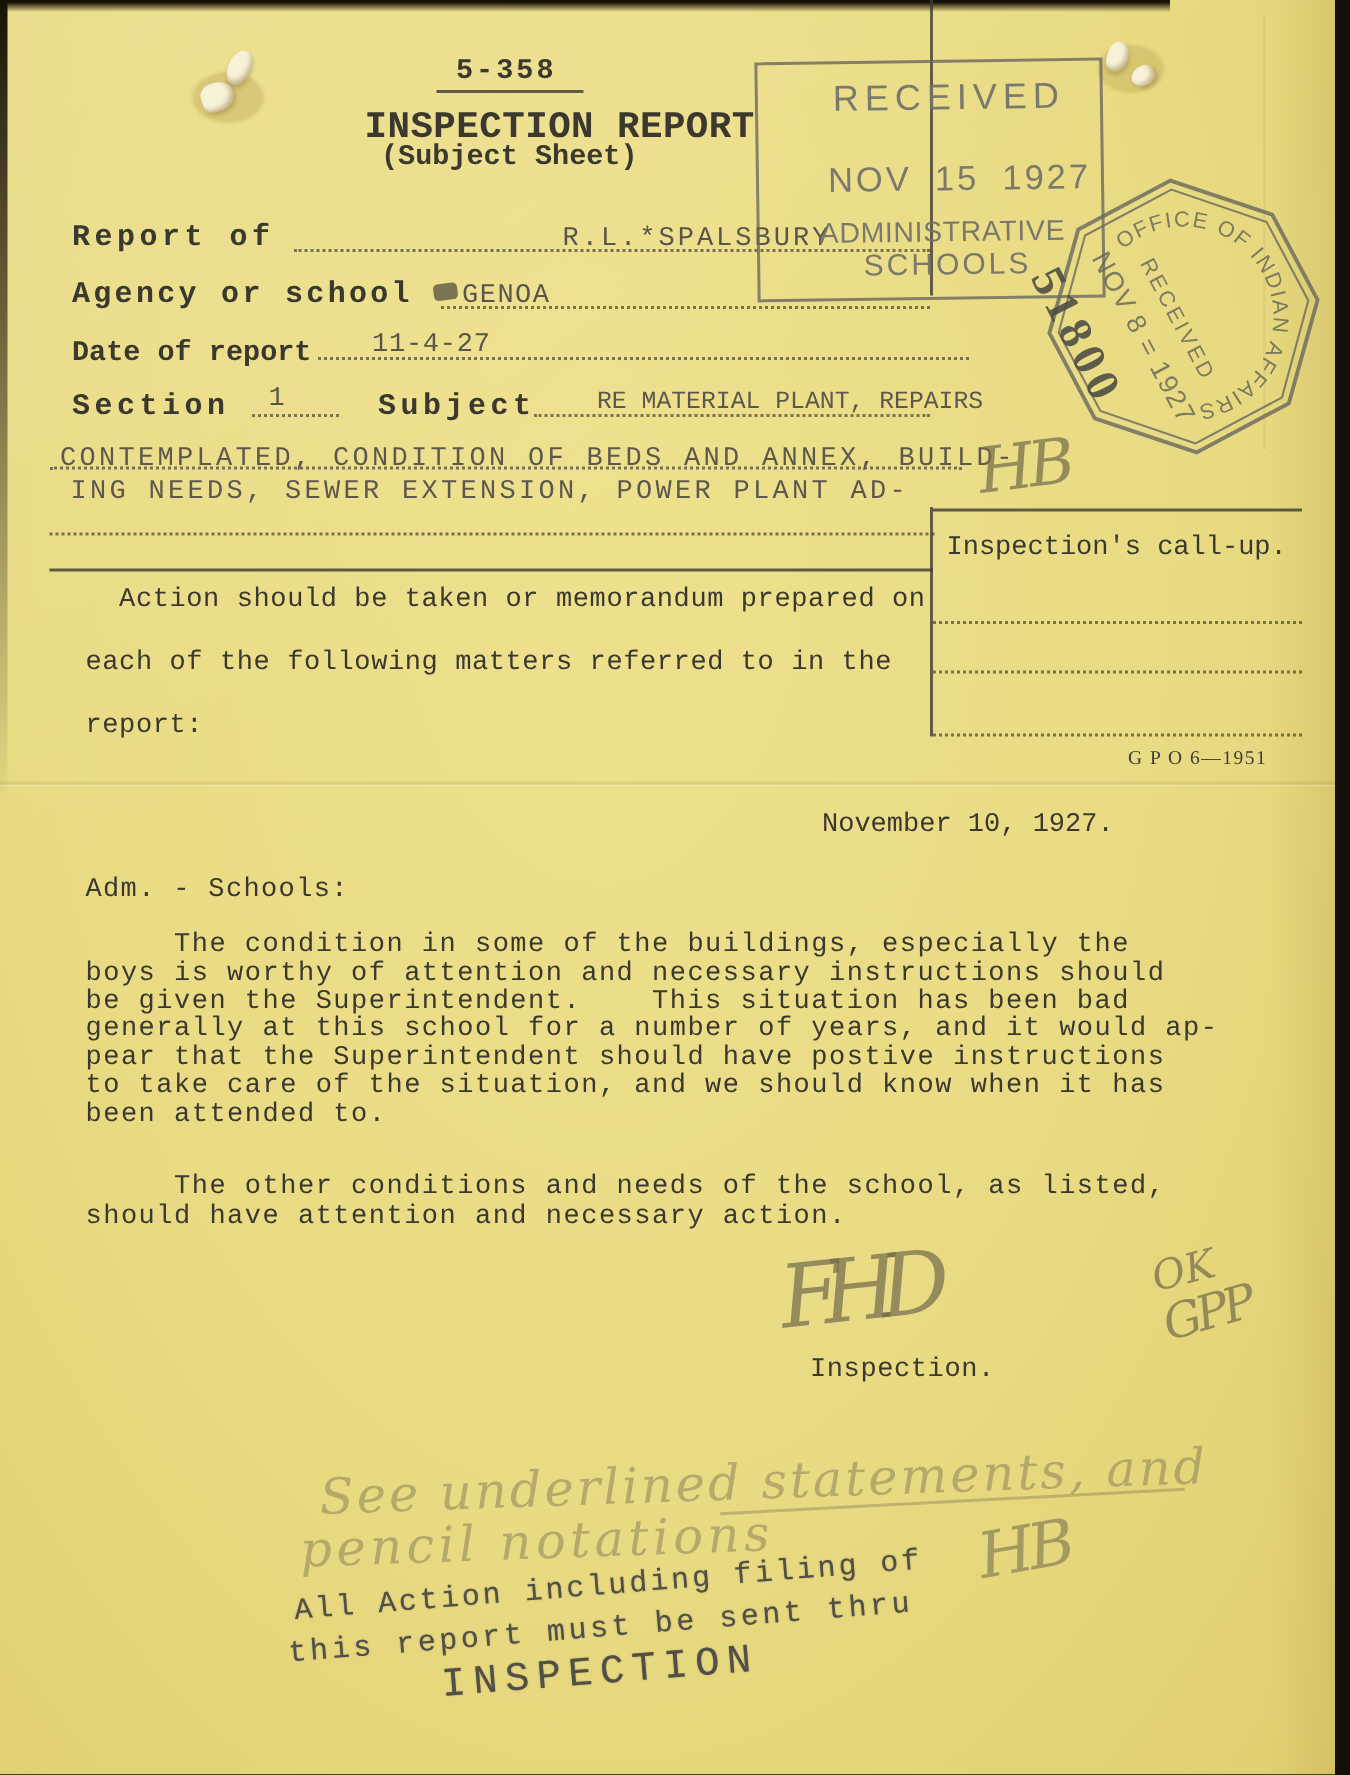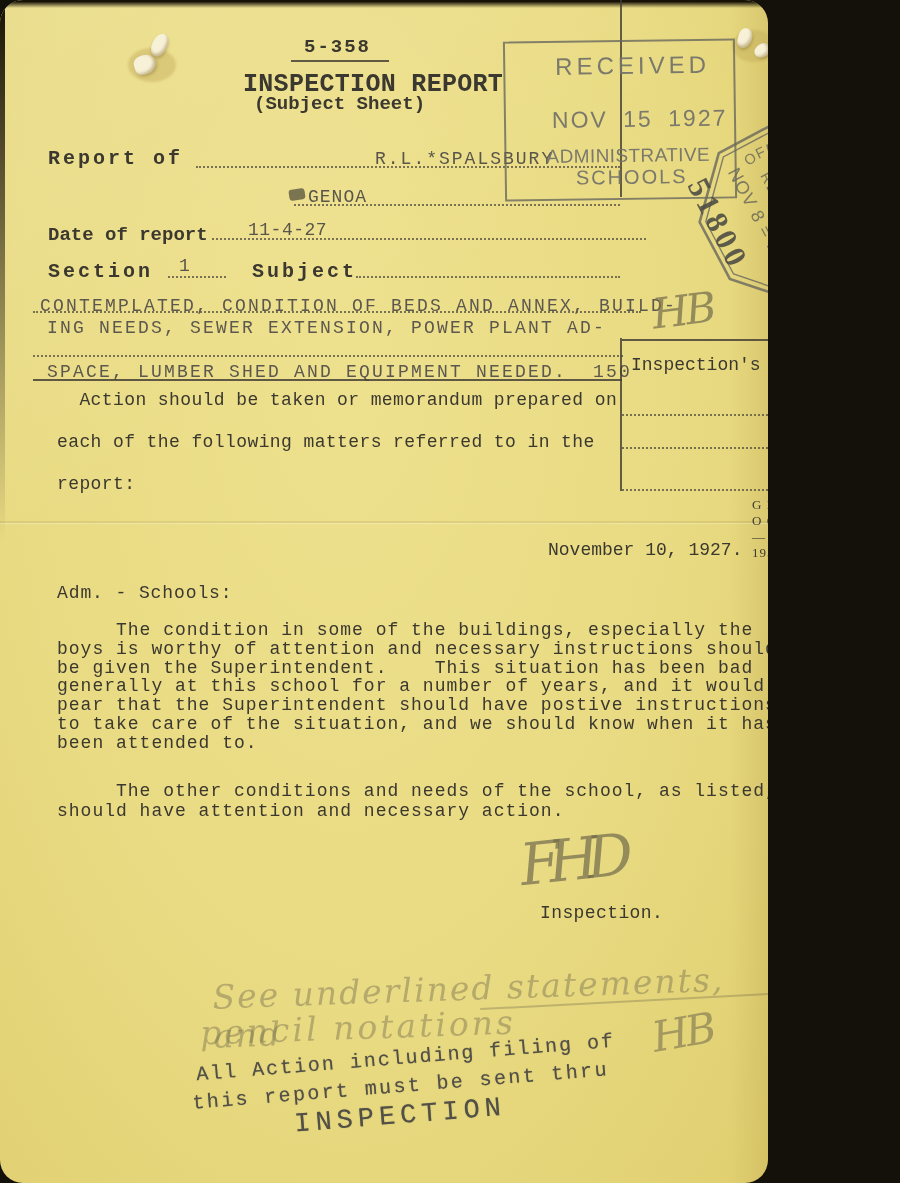--- a/index.html
+++ b/index.html
@@ -1,21 +1,21 @@
 <!DOCTYPE html>
 <html><head>
 <meta charset="utf-8">
 <style>
   html,body{margin:0;padding:0;background:#14100a;}
-  .page{position:relative;width:768px;height:1183px;overflow:hidden;
+  .page{position:relative;width:890px;height:1183px;overflow:hidden;
     font-family:"Liberation Mono",monospace;
     background:
       linear-gradient(145deg, rgba(255,255,255,.12), rgba(255,255,255,0) 35%),
       linear-gradient(270deg, rgba(140,110,30,.14), rgba(140,110,30,0) 5%),
-      radial-gradient(ellipse at 45% 30%, #eee18e 0%, #e9db83 55%, #e0cf70 100%); border-radius: 23px;}
+      radial-gradient(ellipse at 45% 30%, #eee18e 0%, #e9db83 55%, #e0cf70 100%);}
   .abs{position:absolute;}
   .typed{color:#3b382f;font-size:18px;white-space:pre;}
   .bold{font-weight:bold;}
   .val{color:#5a554b;}
   .caps{color:#5d584e;letter-spacing:2.2px;font-size:18px;white-space:pre;}
   .leader{height:0;border-bottom:2px dotted rgba(88,82,66,.78);}
   .solidline{height:2px;background:rgba(70,66,55,.85);}
   .rule{background:rgba(62,60,50,.8);}
   .pre{white-space:pre;}
   .stampink{font-family:"Liberation Sans",sans-serif;color:#73726a;}
@@ -45,39 +45,40 @@
 
   <div class="abs typed bold" style="left:304px;top:36px;font-size:19px;letter-spacing:2px;">5-358</div>
   <div class="abs solidline" style="left:291px;top:60px;width:98px;"></div>
   <div class="abs typed bold" style="left:243px;top:70px;font-size:25px;letter-spacing:0.3px;">INSPECTION REPORT</div>
   <div class="abs typed bold" style="left:254px;top:93px;font-size:19px;letter-spacing:0px;">(Subject Sheet)</div>
 
   <div class="abs typed bold" style="left:48px;top:147px;font-size:20px;letter-spacing:3px;">Report of</div>
   <div class="abs leader" style="left:196px;top:166px;width:424px;"></div>
   <div class="abs typed val" style="left:375px;top:149px;letter-spacing:2px;">R.L.*SPALSBURY</div>
 
+  <div class="abs typed bold" style="left:48px;top:185px;font-size:20px;letter-spacing:2.2px;">Agency or school</div>
   <div class="abs leader" style="left:294px;top:204px;width:326px;"></div>
   <div class="abs smudge" style="left:289px;top:189px;width:16px;height:11px;transform:rotate(-8deg);"></div>
   <div class="abs typed val" style="left:308px;top:187px;letter-spacing:1px;">GENOA</div>
 
   <div class="abs typed bold" style="left:48px;top:224px;font-size:19px;letter-spacing:0px;">Date of report</div>
   <div class="abs leader" style="left:212px;top:238px;width:434px;"></div>
   <div class="abs typed val" style="left:248px;top:220px;letter-spacing:0.5px;">11-4-27</div>
 
   <div class="abs typed bold" style="left:48px;top:260px;font-size:20px;letter-spacing:3px;">Section</div>
   <div class="abs leader" style="left:168px;top:276px;width:58px;"></div>
   <div class="abs typed val" style="left:179px;top:256px;">1</div>
   <div class="abs typed bold" style="left:238px;top:260px;font-size:20px;letter-spacing:3px;margin-left:14px;">Subject</div>
   <div class="abs leader" style="left:356px;top:276px;width:264px;"></div>
+  <div class="abs caps" style="left:398px;top:258px;font-size:16.5px;letter-spacing:0px;">RE MATERIAL PLANT, REPAIRS</div>
 
   <div class="abs leader" style="left:33px;top:311px;width:608px;"></div>
   <div class="abs caps" style="left:47px;top:318px;">ING NEEDS, SEWER EXTENSION, POWER PLANT AD-</div>
   <div class="abs caps" style="left:40px;top:296px;">CONTEMPLATED, CONDITION OF BEDS AND ANNEX, BUILD-</div>
   <div class="abs leader" style="left:33px;top:355px;width:590px;"></div>
-  <div class="abs caps" style="left:47px;top:362px;">SPACE, LUMBER SHED AND EQUIPMENT NEEDED.  150</div>
   <div class="abs solidline" style="left:33px;top:379px;width:589px;"></div>
 
   <div class="abs typed pre" style="left:57px;top:390px;line-height:21px;letter-spacing:0.4px;">  Action should be taken or memorandum prepared on
 
 each of the following matters referred to in the
 
 report:</div>
 
   <div class="abs rule" style="left:620px;top:0;width:2px;height:197px;"></div>
   <div class="abs rule" style="left:620px;top:338px;width:2px;height:153px;"></div>

